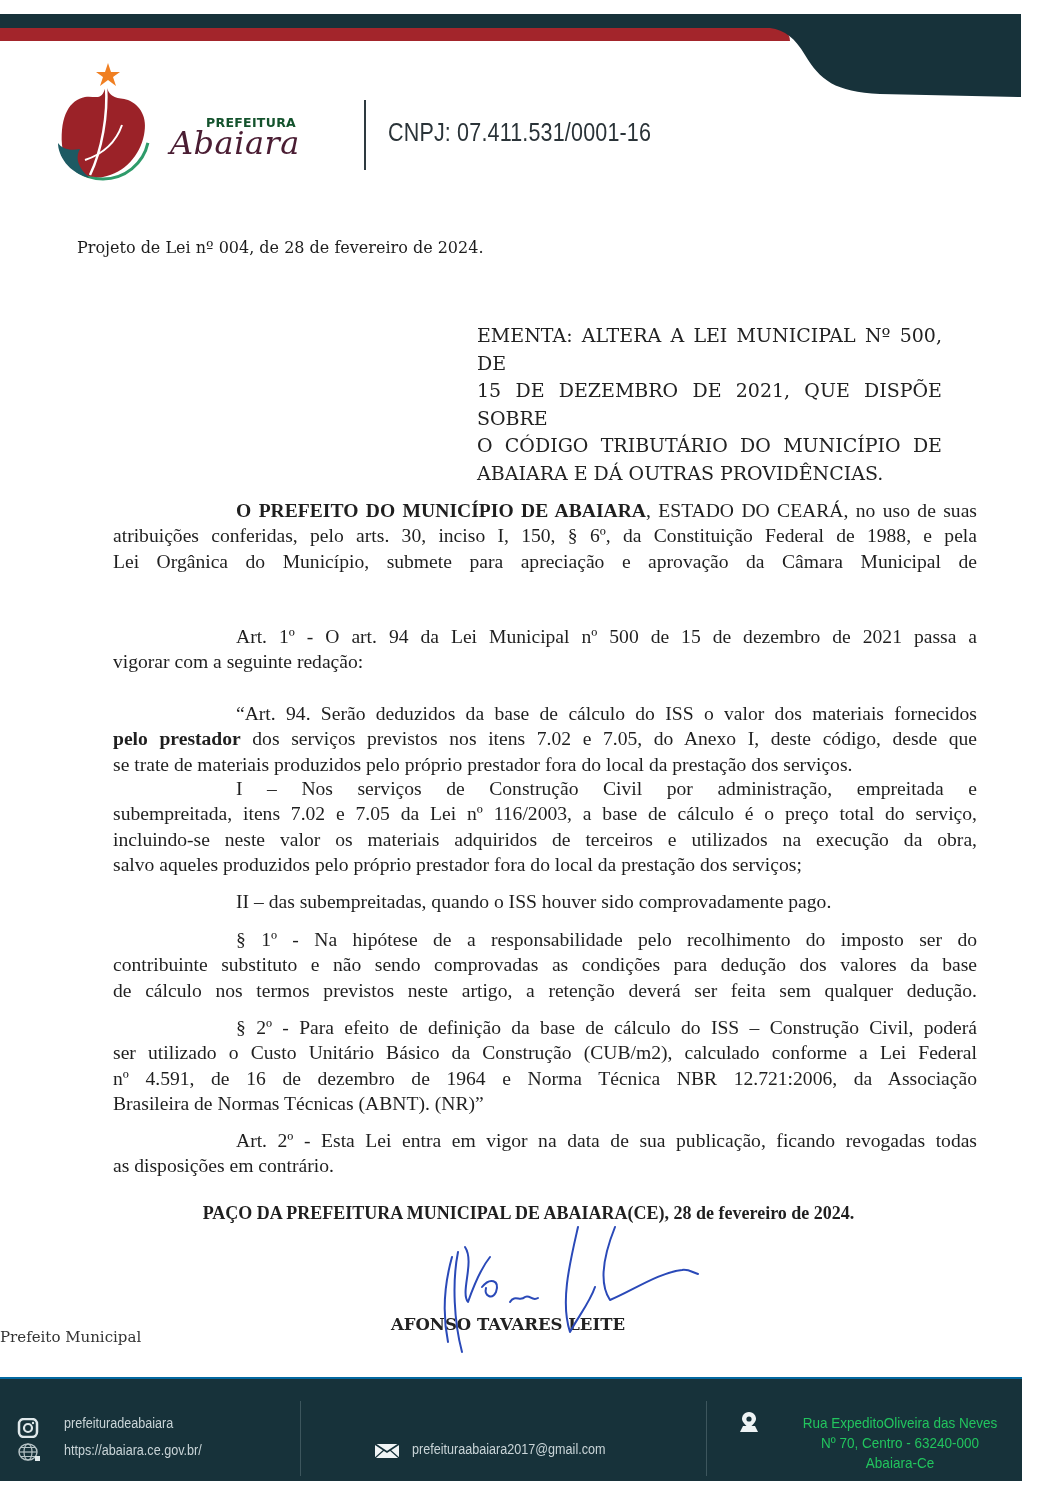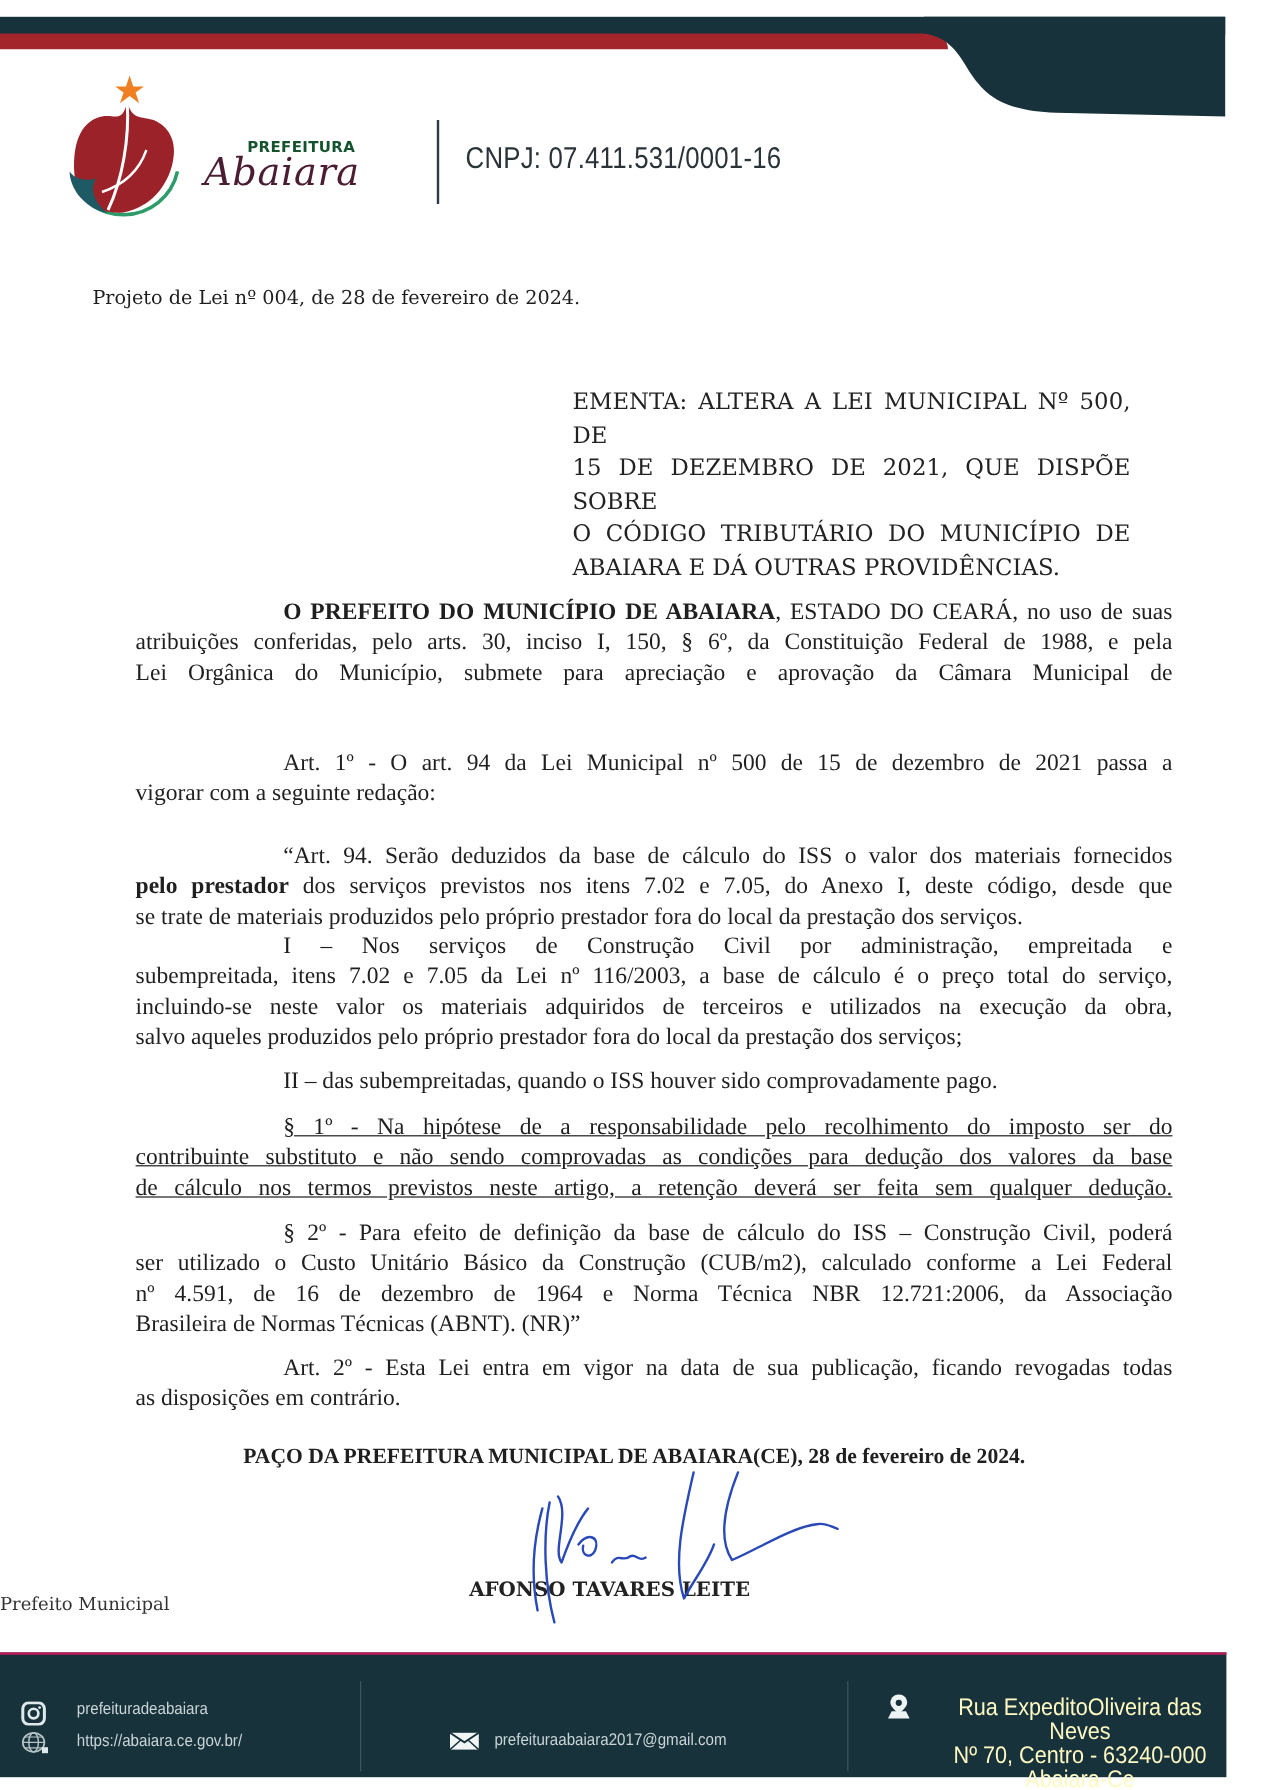--- a/index.html
+++ b/index.html
@@ -25,36 +25,36 @@
   .para { position: absolute; left: 77px; width: 864px; font-family: "Liberation Serif", serif; font-size: 19.6px; line-height: 25.3px; color: #1f1f1f; text-align: justify; margin-left: 36px; }
   .para .ln { display: block; text-align: justify; text-align-last: justify; white-space: nowrap; overflow: visible; }
   .para .ln.last { text-align-last: left; }
   .indent { padding-left: 123px; }
 
   .p-prefeito { top: 498px; }
   .p-art1 { top: 624px; }
   .p-art94 { top: 701px; }
   .p-inc1 { top: 776px; }
   .p-inc2 { top: 889px; }
-  .p-par1 { top: 927px; text-decoration: underline; }
+  .p-par1 { top: 927px; }
   .p-par2 { top: 1015px; }
   .p-art2 { top: 1128px; }
 
   .paco { position: absolute; left: 0; width: 1052px; top: 1203px; text-align: center; font-family: "Liberation Serif", serif; font-weight: bold; font-size: 18px; color: #1f1f1f; padding-left: 5px; box-sizing: border-box; }
 
   .signature { position: absolute; left: 420px; top: 1222px; width: 300px; height: 145px; }
   .sig-name { position: absolute; left: 0; width: 1016px; top: 1315px; text-align: center; font-weight: bold; font-size: 16.5px; color: #222; }
   .sig-role { position: absolute; left: 0; width: 1016px; top: 1328px; text-align: left; font-size: 15px; color: #333; }
 
   
-  .footer { position: absolute; left: 0; top: 1377px; width: 1022px; height: 102px; background: #17323a; border-top: 2px solid #be185d; }
+  .footer { position: absolute; left: 0; top: 1377px; width: 1022px; height: 102px; background: #17323a; border-top: 2px solid #0369a1; }
   .f-sep { position: absolute; top: 22px; width: 1px; height: 75px; background: #3d565d; }
   .f-text { position: absolute; font-family: "Liberation Sans", sans-serif; font-size: 14px; color: #c9d4d7; transform: scaleX(0.9); transform-origin: left center; white-space: nowrap; }
   .f-icon { position: absolute; color: #dfe8ea; }
-  .f-addr { position: absolute; left: 770px; top: 34px; width: 260px; text-align: center; font-family: "Liberation Sans", sans-serif; font-size: 20px; line-height: 20px; color: #fef9c3; }
+  .f-addr { position: absolute; left: 770px; top: 34px; width: 260px; text-align: center; font-family: "Liberation Sans", sans-serif; font-size: 15px; line-height: 20px; color: #22c55e; }
   .f-addr span { display: block; transform: scaleX(0.9); }
 </style>
 </head>
 <body>
 
 <div>
   <div class="hdr-top"></div>
   <div class="hdr-red"></div>
   <svg class="hdr-right" viewBox="0 0 1052 110">
     <path d="M770 14 L1021 14 L1021 97 L880 94 C835 92 820 80 805 55 C795 38 785 30 770 28 Z" fill="#17323a"></path>

